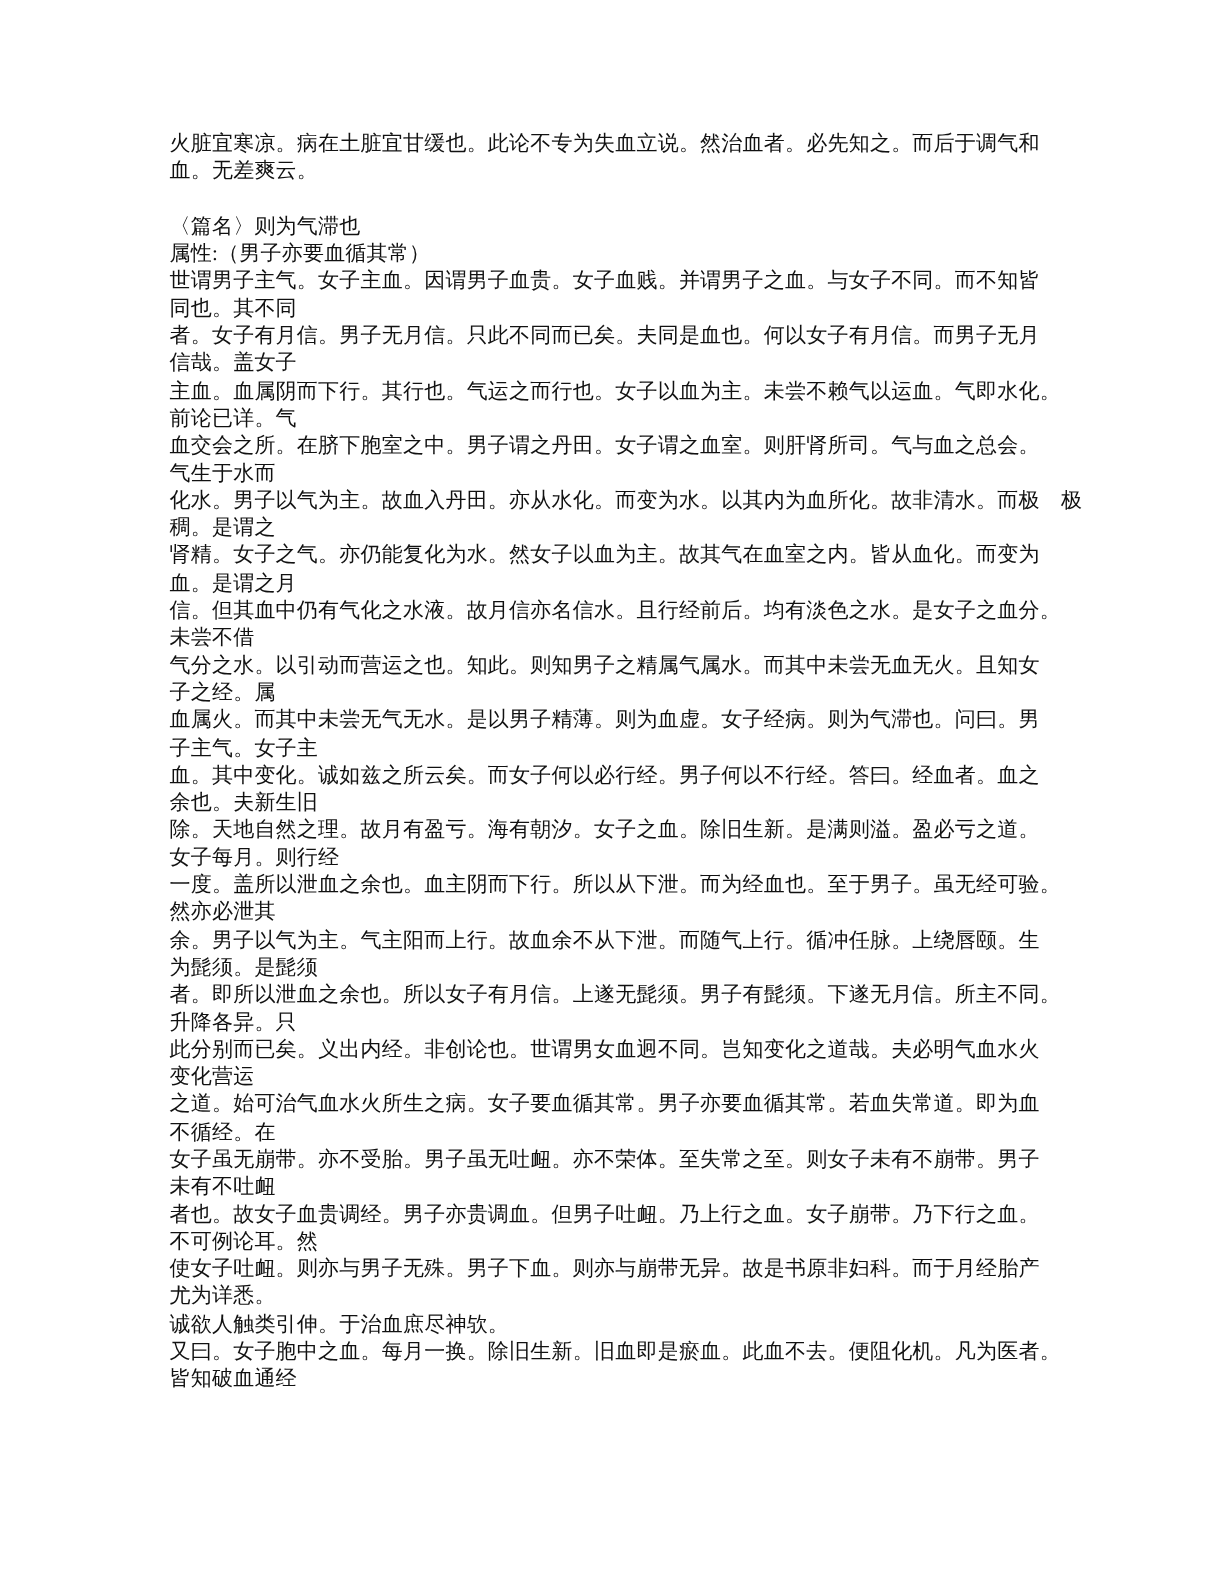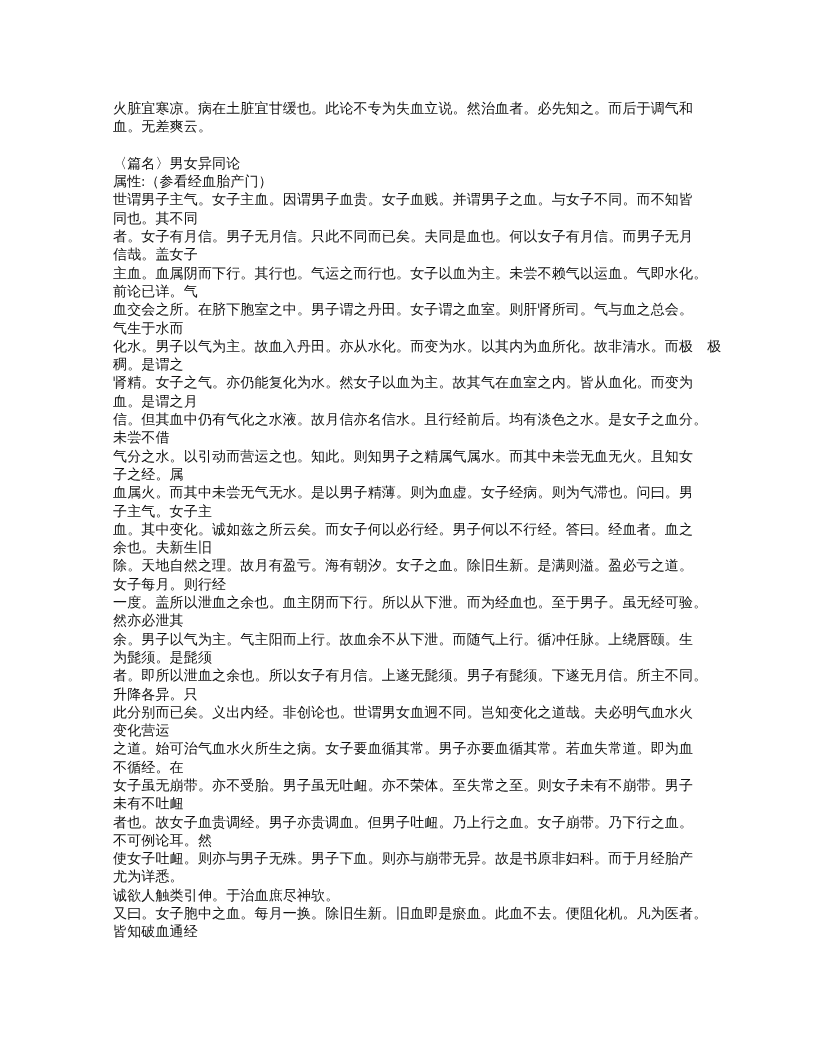--- a/index.html
+++ b/index.html
@@ -11,21 +11,21 @@
     position: relative;
     width: 816px;
     height: 1056px;
     background: #ffffff;
     overflow: hidden;
     font-family: "Liberation Serif", "DejaVu Serif", serif;
   }
   .text-block {
     position: absolute;
     left: 113px;
-    top: 100px;
+    top: 88px;
     width: 640px;
     color: #111111;
     font-size: 14px;
     line-height: 18.3px;
     letter-spacing: 0.15px;
   }
   .text-line-group {
     white-space: pre-wrap;
     word-break: break-all;
   }
@@ -34,22 +34,22 @@
   }
 </style>
 </head>
 <body>
 
 <div class="page">
   <div class="text-block">
     <div class="text-line-group">火脏宜寒凉。病在土脏宜甘缓也。此论不专为失血立说。然治血者。必先知之。而后于调气和
 血。无差爽云。</div>
     <div class="blank-line"></div>
-    <div class="text-line-group">〈篇名〉男女异同论</div>
-    <div class="text-line-group">属性:（参看经血胎产门）</div>
+    <div class="text-line-group">〈篇名〉则为气滞也</div>
+    <div class="text-line-group">属性:（男子亦要血循其常）</div>
     <div class="text-line-group">世谓男子主气。女子主血。因谓男子血贵。女子血贱。并谓男子之血。与女子不同。而不知皆
 同也。其不同
 者。女子有月信。男子无月信。只此不同而已矣。夫同是血也。何以女子有月信。而男子无月
 信哉。盖女子
 主血。血属阴而下行。其行也。气运之而行也。女子以血为主。未尝不赖气以运血。气即水化。
 前论已详。气
 血交会之所。在脐下胞室之中。男子谓之丹田。女子谓之血室。则肝肾所司。气与血之总会。
 气生于水而
 化水。男子以气为主。故血入丹田。亦从水化。而变为水。以其内为血所化。故非清水。而极　极
 稠。是谓之

